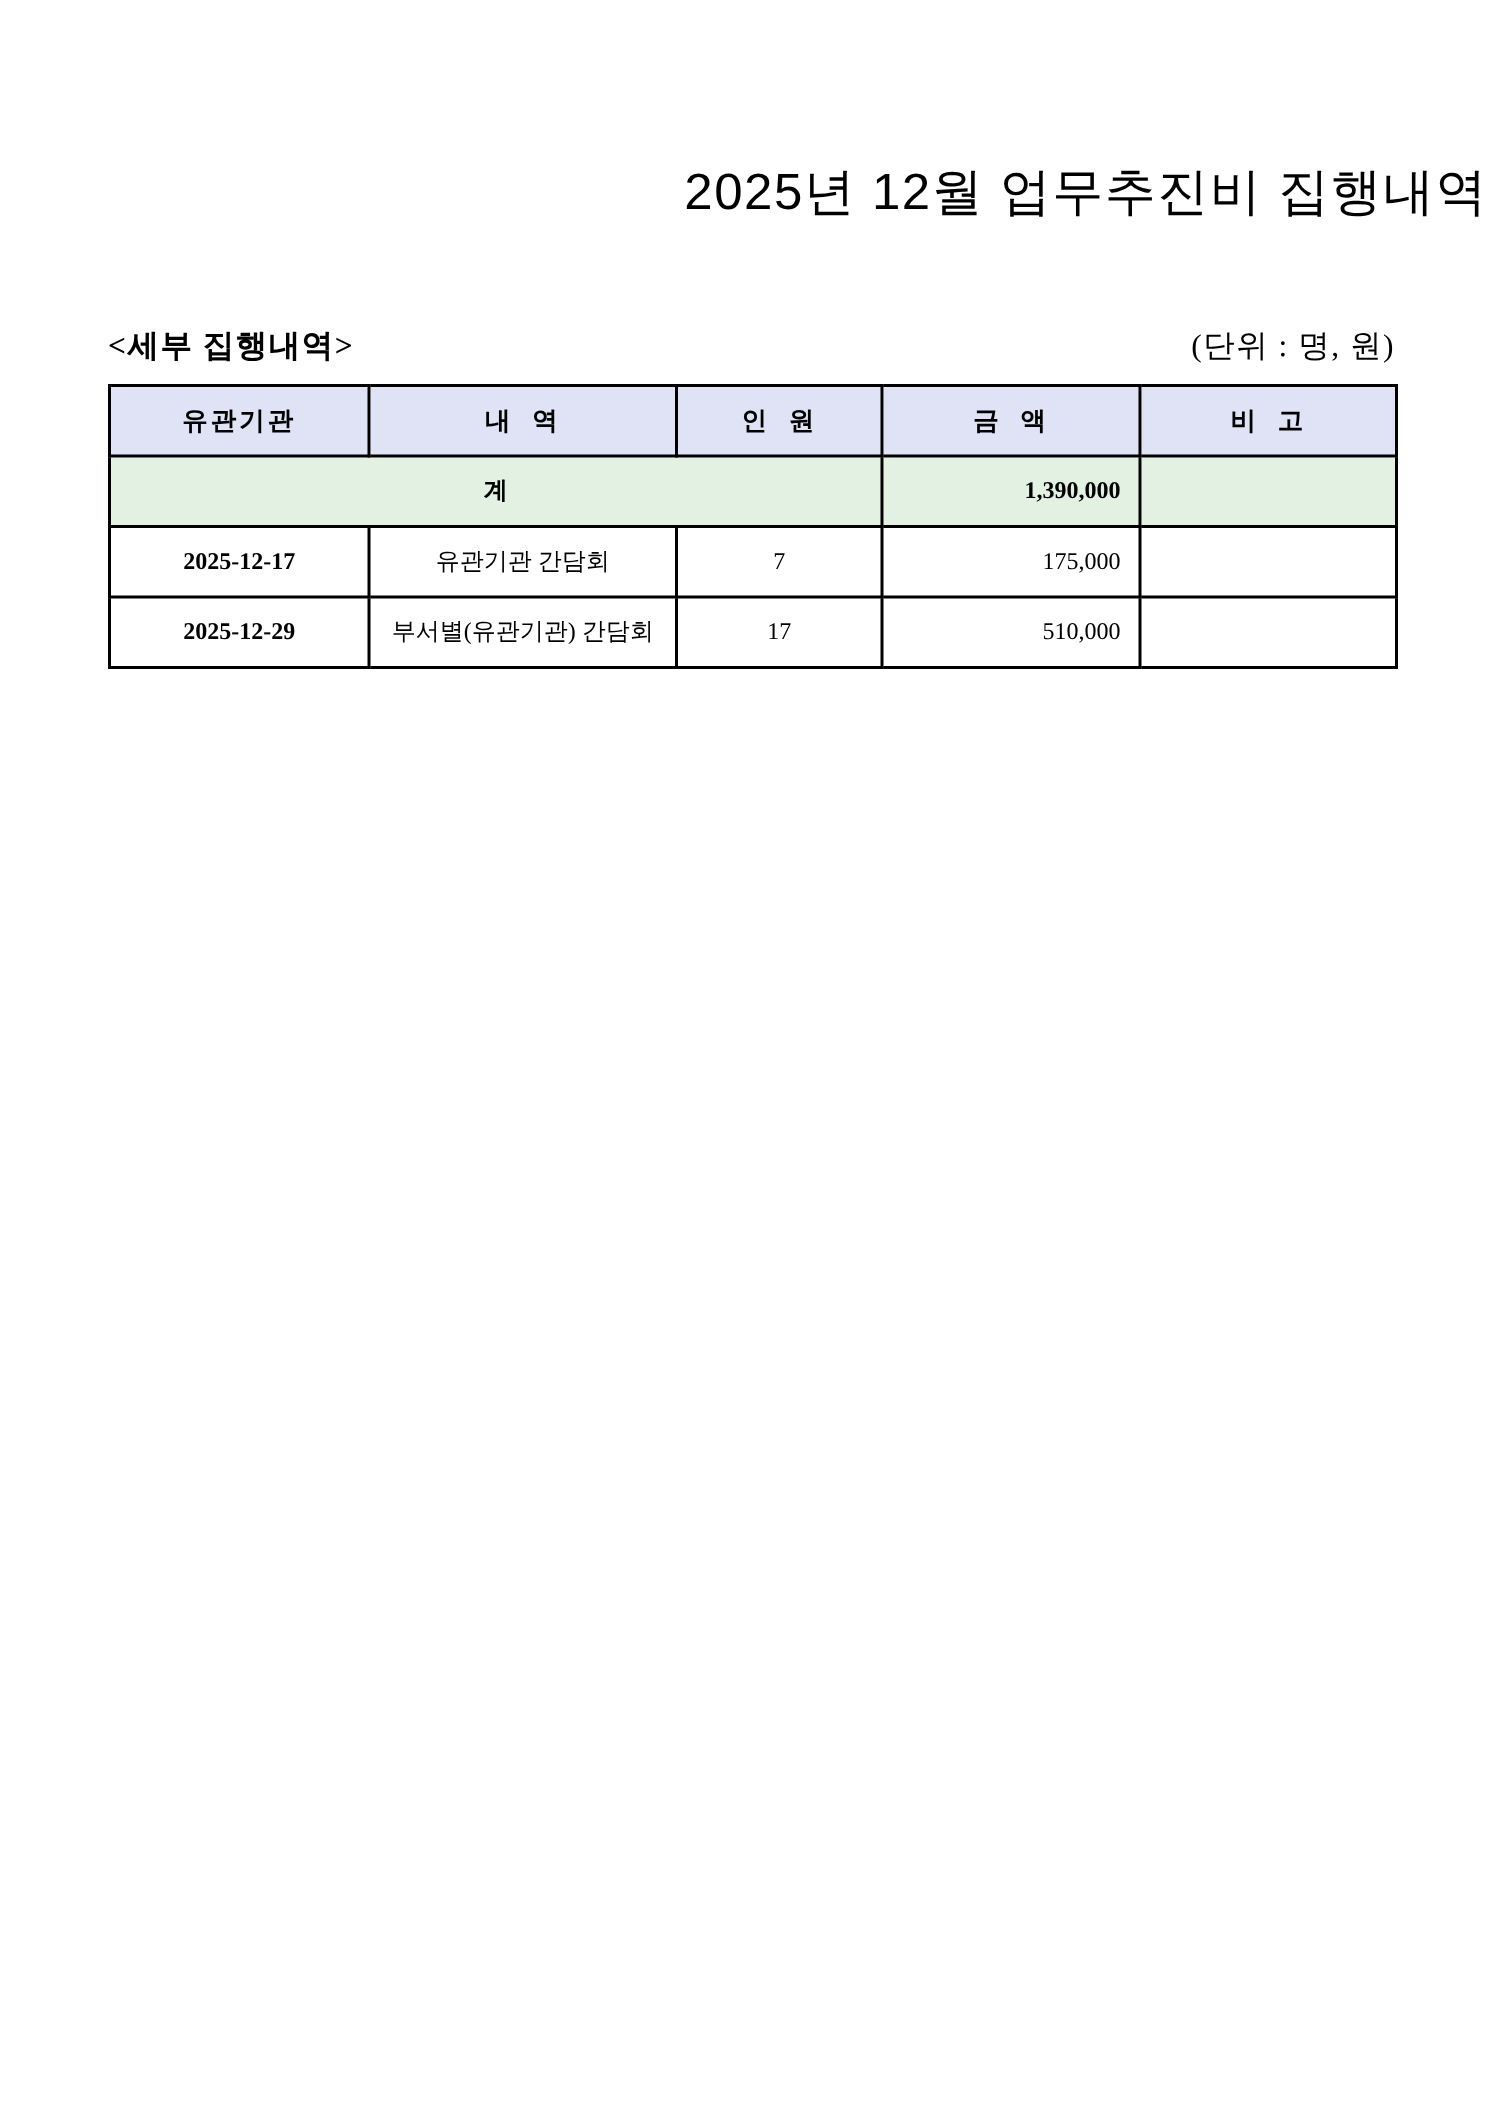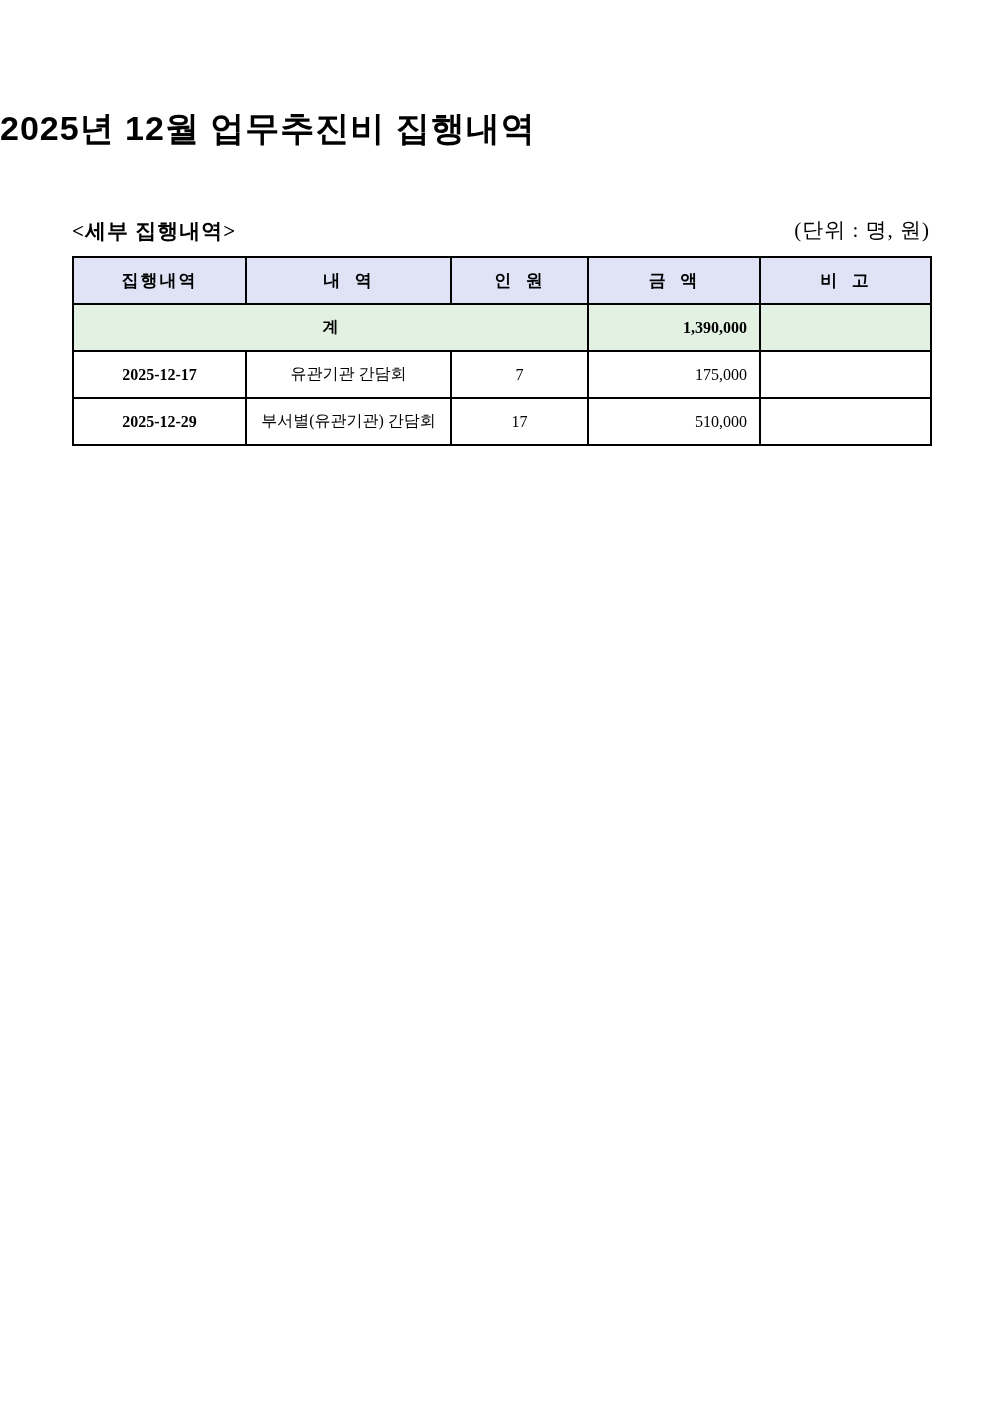--- a/index.html
+++ b/index.html
@@ -12,34 +12,34 @@
     width: 992px;
     height: 1403px;
     background: #ffffff;
     font-family: "Liberation Serif", serif;
     color: #000000;
     overflow: hidden;
   }
   .doc-title {
     margin: 0;
     padding-top: 104px;
-    text-align: left;
+    text-align: right;
     font-family: "Liberation Sans", sans-serif;
     font-size: 34px;
-    font-weight: 700;
+    font-weight: 400;
     letter-spacing: 1px;
     line-height: 48px;
     white-space: pre;
   }
   .subhead {
     width: 858px;
     margin: 64px 0 0 72px;
     display: flex;
     justify-content: space-between;
-    align-items: center;
+    align-items: flex-start;
   }
   .section-label {
     font-size: 21px;
     font-weight: bold;
     letter-spacing: 1px;
   }
   .unit-note {
     font-size: 21px;
     letter-spacing: 1px;
     padding-bottom: 1px;
@@ -90,21 +90,21 @@
   <table class="expense">
     <colgroup>
       <col style="width:173px">
       <col style="width:205px">
       <col style="width:137px">
       <col style="width:172px">
       <col style="width:171px">
     </colgroup>
     <thead>
       <tr class="head">
-        <th>집행내역</th>
+        <th>유관기관</th>
         <th>내  역</th>
         <th>인  원</th>
         <th>금  액</th>
         <th>비  고</th>
       </tr>
     </thead>
     <tbody>
       <tr class="total">
         <td colspan="3" class="c bold">계</td>
         <td class="r bold amt">1,390,000</td>

